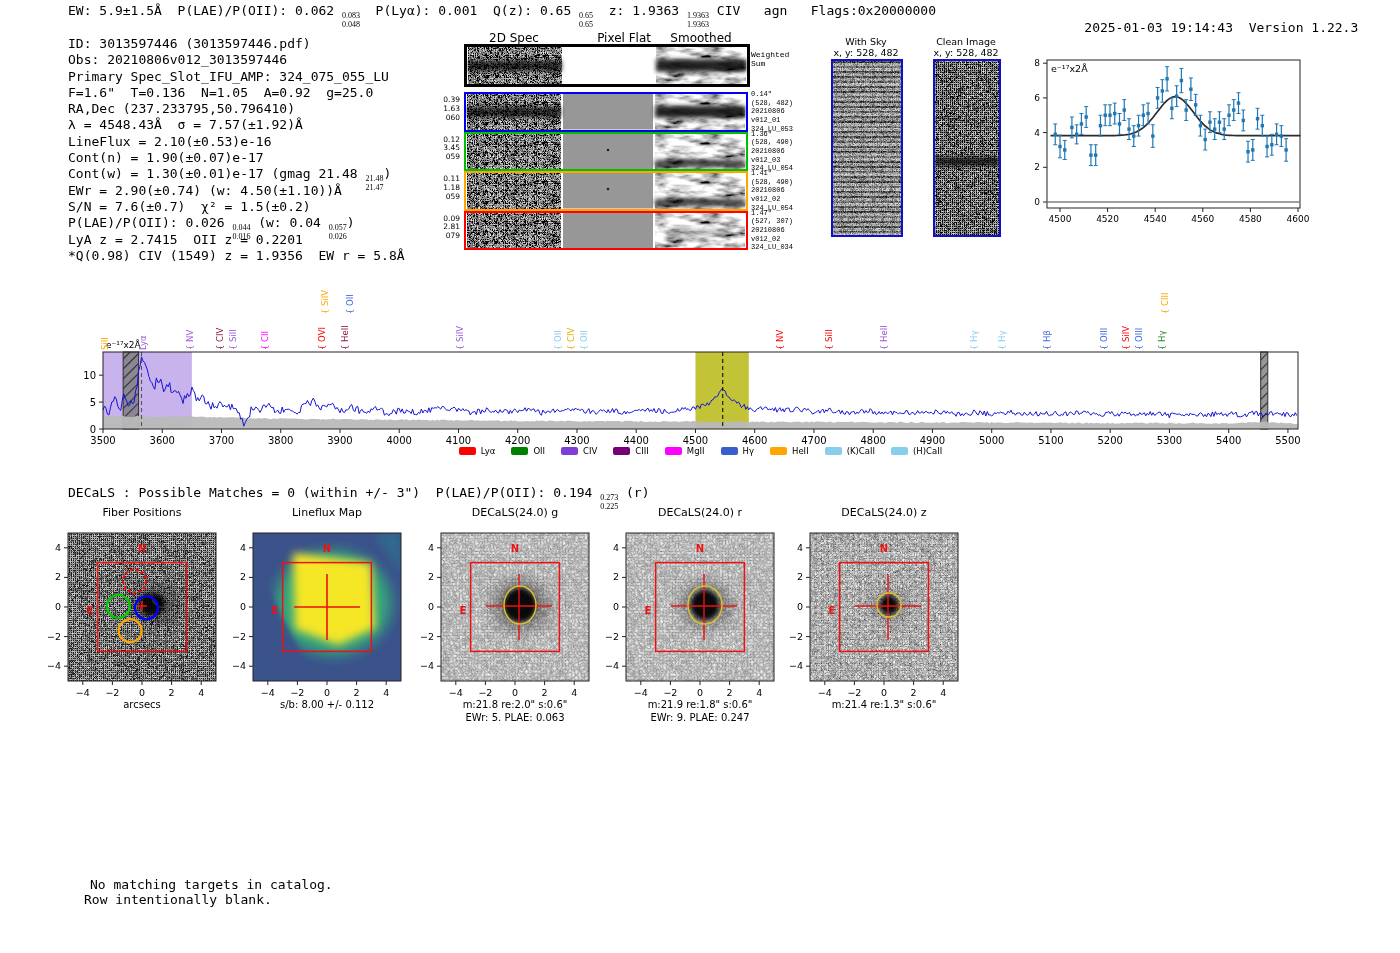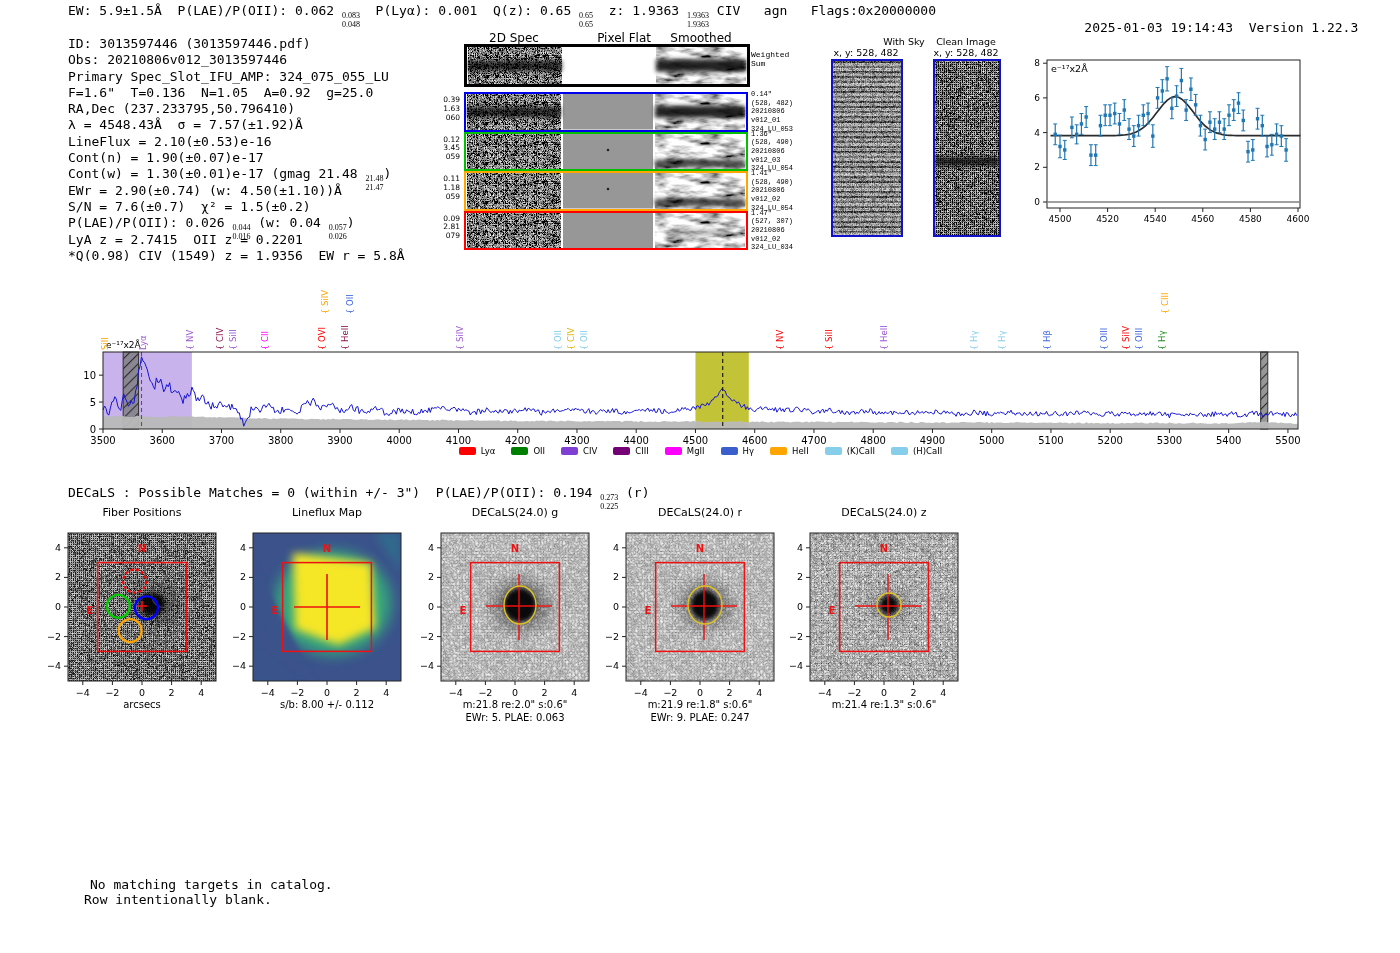--- a/index.html
+++ b/index.html
@@ -188,21 +188,21 @@
       </div>
       <div class="abs rsidelab" style="left: 751px; top: 208.5px; width: 60px;">
         <div>1.47"</div>
         <div>(527, 307)</div>
         <div>20210806</div>
         <div>v012_02</div>
         <div>324_LU_034</div>
       </div>
     </div>
 
-  <div class="abs paneltitle" style="left:864px;top:36px;width:80px;">With Sky</div>
+  <div class="abs paneltitle" style="left:826px;top:36px;width:80px;">With Sky</div>
   <div class="abs paneltitle" style="left:826px;top:47px;width:80px;">x, y: 528, 482</div>
   <div class="abs stripes" style="left:831px;top:59px;width:68px;height:174px;border:2px solid #1111cc;">
     <svg width="68" height="174" style="opacity:.45">
         <rect width="68" height="174" filter="url(#fFine)"></rect>
       </svg>
   </div>
 
   <div class="abs paneltitle" style="left:926px;top:36px;width:80px;">Clean Image</div>
   <div class="abs paneltitle" style="left:926px;top:47px;width:80px;">x, y: 528, 482</div>
   <div class="abs" style="left:933px;top:59px;width:64px;height:174px;border:2px solid #1111cc;background:#999;">

